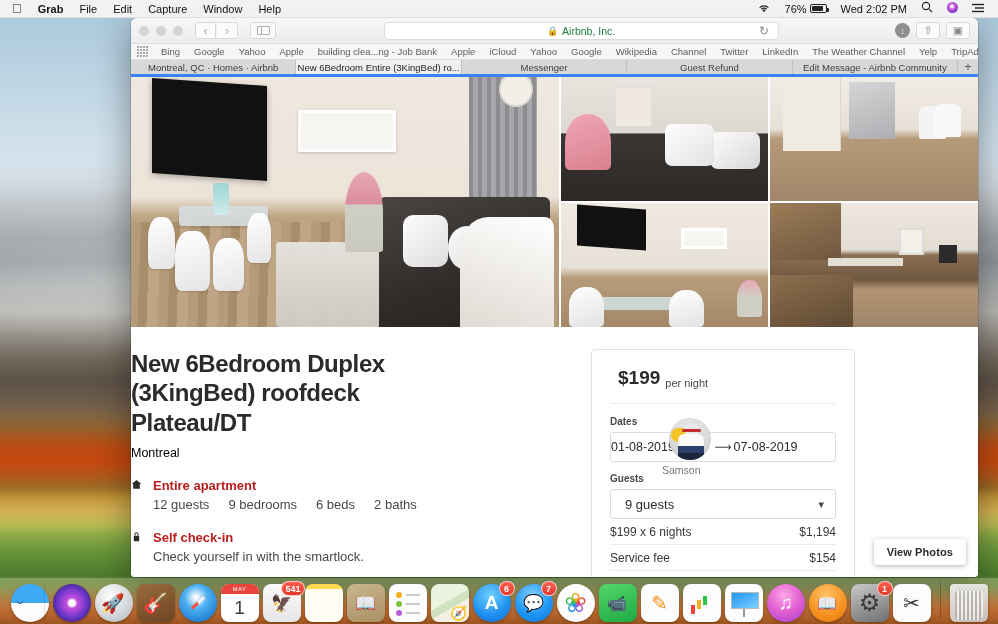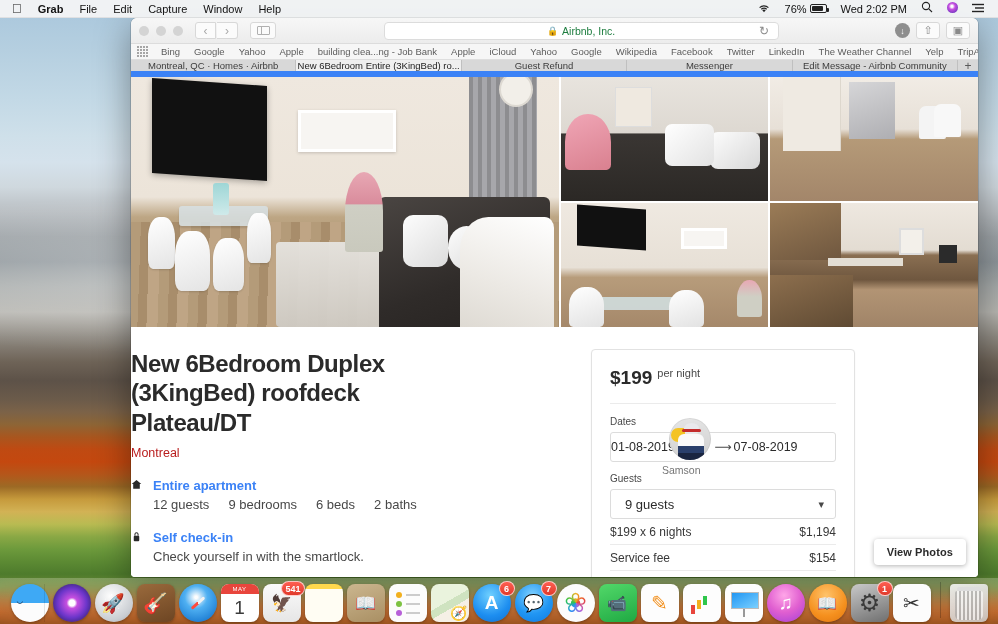--- a/index.html
+++ b/index.html
@@ -111,21 +111,21 @@
     display: flex; align-items: center; padding: 0 6px; gap: 0;
     font-size: 9.5px; color: #5c5c5c; overflow: hidden;
   }
   .bm-grid { display:grid; grid-template-columns:repeat(4,2px); grid-template-rows:repeat(4,2px); gap:1px; margin-right: 6px; }
   .bm-grid span { width:2px; height:2px; background:#a5a5a5; }
   .bm { padding: 0 7px; white-space: nowrap; }
 
   
   .sf-tabs {
     height: 17px; background: #d8d8d8; display: flex; align-items: stretch;
-    border-bottom: 6px solid #3b82f6;
+    border-bottom: 3px solid #3b82f6;
   }
   .tab {
     flex: 1 1 0; min-width: 0; display: flex; align-items: center; justify-content: center;
     font-size: 9.5px; color: #3c3c3c; background: #d8d8d8;
     border-right: 1px solid #c0c0c0; padding: 0 6px; white-space: nowrap; overflow: hidden; text-overflow: ellipsis;
   }
   .tab.active { background: #efefef; color: #222; }
   .tab-add { width: 20px; display:flex; align-items:center; justify-content:center; color:#5a5a5a; font-size:12px; background:#d8d8d8; }
 
   
@@ -179,21 +179,21 @@
   }
 
   .detail-wrap { display: flex; padding: 22px 0 0 0; }
   .detail-left { width: 460px; padding-right: 18px; }
   .detail-right { flex: 1; padding-right: 60px; }
 
   .listing-title {
     font-size: 24px; line-height: 1.22; font-weight: bold; color: #2b2b2b;
     letter-spacing: -.4px; max-width: 270px;
   }
-  .listing-city { font-size: 12.5px; color: #b91c1c; margin-top: 9px; }
+  .listing-city { font-size: 12.5px; color: #000000; margin-top: 9px; }
 
   .host-block { position:absolute; left: 531px; top: 341px; width: 56px; text-align: left; }
   .avatar {
     width: 42px; height: 42px; border-radius: 50%; margin: 0 auto;
     background:
       radial-gradient(circle at 50% 38%, #f0e4d4 0 7px, transparent 8px),
       linear-gradient(170deg, #e6e6e6 0%, #cfcfcf 100%);
     position: relative; overflow: hidden; box-shadow: inset 0 0 0 1px rgba(0,0,0,.06);
   }
   .avatar::before {
@@ -204,35 +204,35 @@
     content:""; position:absolute; left:9px; top:16px; width:26px; height:26px;
     background: linear-gradient(180deg,#fafafa 0 45%,#2a3f6b 46% 72%,#1a2540 73% 100%);
     border-radius: 6px 6px 3px 3px;
   }
   .avatar .helmet { position:absolute; left:15px; top:5px; width:15px; height:11px; background:#e9e9ec; border-radius:50% 50% 35% 35%; z-index:3; }
   .avatar .helmet::after{content:"";position:absolute;left:-2px;top:6px;width:19px;height:3px;background:#c42c2c;border-radius:2px;}
   .host-name { font-size: 10.5px; color: #767676; margin-top: 4px; }
 
   .feature-row { display: flex; margin-top: 18px; }
   .feat-icon { width: 22px; flex: none; color: #2b2b2b; font-size: 11px; padding-top: 1px; }
-  .feat-title { font-size: 13px; font-weight: bold; color: #3b82f6; }
+  .feat-title { font-size: 13px; font-weight: bold; color: #b91c1c; }
   .feat-sub { font-size: 13px; color: #484848; margin-top: 4px; display: flex; gap: 19px; }
   .feat-desc { font-size: 13px; color: #484848; margin-top: 4px; }
 
   
   .bookcard {
     border: 1px solid #e2e2e2; border-radius: 4px; background: #fff;
     box-shadow: 0 1px 2px rgba(0,0,0,.05); padding: 17px 18px 0 18px;
     width: 264px;
   }
-  .price-line { display: flex; align-items: flex-start; gap: 5px; }
+  .price-line { display: flex; align-items: flex-end; gap: 5px; margin-left: 8px; }
   .price { font-size: 19px; font-weight: bold; color: #2b2b2b; }
   .price-unit { font-size: 11px; color: #484848; }
   .card-sep { height:1px; background:#ebebeb; margin: 14px 0 12px 0; }
-  .fld-label { font-size: 10px; color: #484848; font-weight: normal; margin-bottom: 5px; }
+  .fld-label { font-size: 10px; color: #484848; font-weight: bold; margin-bottom: 5px; }
   .date-box {
     border: 1px solid #dcdcdc; border-radius: 3px; height: 30px;
     display: flex; align-items: center; font-size: 12.5px; color: #2b2b2b;
   }
   .date-box .d { flex: 1; text-align: left; }
   .arrow { color: #484848; font-size: 12px; padding: 0 2px; }
   .guests-box {
     margin-top: 5px; border: 1px solid #dcdcdc; border-radius: 3px; height: 30px;
     display: flex; align-items: center; justify-content: space-between;
     padding: 0 11px 0 14px; font-size: 13px; color: #2b2b2b;
@@ -421,34 +421,34 @@
       <span class="bm">Bing</span>
       <span class="bm">Google</span>
       <span class="bm">Yahoo</span>
       <span class="bm">Apple</span>
       <span class="bm">building clea...ng - Job Bank</span>
       <span class="bm">Apple</span>
       <span class="bm">iCloud</span>
       <span class="bm">Yahoo</span>
       <span class="bm">Google</span>
       <span class="bm">Wikipedia</span>
-      <span class="bm">Facebook</span>
+      <span class="bm">Channel</span>
       <span class="bm">Twitter</span>
       <span class="bm">LinkedIn</span>
       <span class="bm">The Weather Channel</span>
       <span class="bm">Yelp</span>
       <span class="bm">TripAdvisor</span>
 
     </div>
 
     <div class="sf-tabs">
       <div class="tab">Montreal, QC · Homes · Airbnb</div>
       <div class="tab active">New 6Bedroom Entire (3KingBed) ro...</div>
+      <div class="tab">Messenger</div>
       <div class="tab">Guest Refund</div>
-      <div class="tab">Messenger</div>
       <div class="tab">Edit Message - Airbnb Community</div>
       <div class="tab-add">+</div>
     </div>
 
     <div class="page">
 
       <div class="gallery">
         <div class="gal-main ph ph-living">
           <div class="floor-wood"></div>
           <div class="tv"></div>

